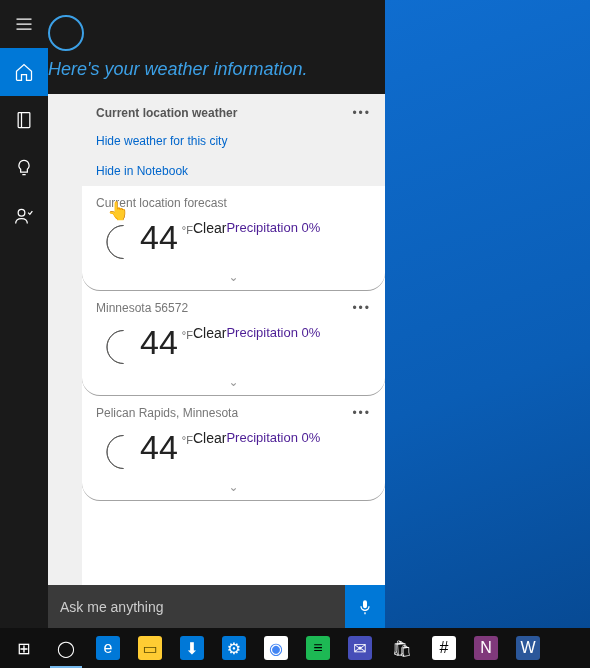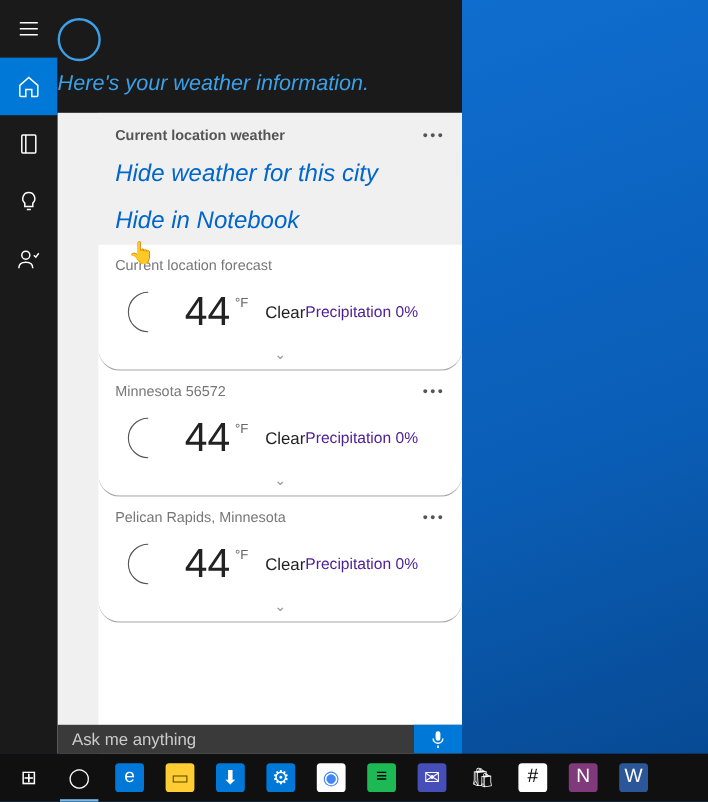--- a/index.html
+++ b/index.html
@@ -13,39 +13,39 @@
 
 .cortana-main { flex: 1; display: flex; flex-direction: column; background: #1a1a1a; }
 .cortana-header { height: 94px; display: flex; flex-direction: column; align-items: flex-start; justify-content: center; background: #1a1a1a; font-style: italic; }
 .cortana-ring { width: 36px; height: 36px; border: 2px solid #3ca0e6; border-radius: 50%; margin-bottom: 8px; }
 .cortana-title { color: #3ca0e6; font-size: 18px; font-weight: 300; }
 
 .content { flex: 1; background: #f0f0f0; overflow: hidden; display: flex; flex-direction: column; padding-left: 34px; }
 .section-header { padding: 12px 14px 6px; display: flex; justify-content: space-between; align-items: center; background: #f0f0f0; }
 .section-title { color: #555; font-size: 12px; font-weight: 600; }
 .dots { color: #555; letter-spacing: 2px; font-size: 12px; cursor: pointer; }
-.action-link { display: block; padding: 8px 14px; color: #0066cc; font-size: 20px; cursor: pointer; font-style: italic; }
+.action-link { display: block; padding: 8px 14px; color: #0066cc; font-size: 12px; cursor: pointer; }
 .cursor-pointer { position: absolute; left: 107px; top: 200px; font-size: 18px; pointer-events: none; z-index: 10; }
 
 .cards { background: #fff; flex: 1; overflow: hidden; }
 .card { border-bottom: 1px solid #a3a3a3; position: relative; padding-bottom: 4px; border-radius: 18px; }
 .card-head { padding: 10px 14px 4px; display: flex; justify-content: space-between; align-items: center; }
 .card-loc { color: #777; font-size: 12px; }
-.card-body { display: flex; align-items: center; padding: 6px 14px 4px; gap: 14px; }
+.card-body { display: flex; padding: 6px 14px 4px; }
 .moon { width: 44px; height: 44px; position: relative; }
 .moon svg { width: 100%; height: 100%; }
 .temp { display: flex; align-items: flex-start; gap: 4px; }
 .temp-val { font-size: 34px; font-weight: 300; color: #222; line-height: 1; }
 .temp-unit { font-size: 11px; color: #666; margin-top: 4px; }
 .cond { display: flex; flex-direction: row; }
 .cond-main { font-size: 14px; color: #222; }
 .cond-sub { font-size: 13px; color: #4c1d95; }
 .chevron { text-align: center; color: #999; font-size: 12px; padding: 2px; cursor: pointer; }
 
-.searchbar { position: absolute; left: 48px; bottom: 40px; width: 337px; height: 24px; display: flex; background: #3a3a3a; }
+.searchbar { position: absolute; left: 48px; bottom: 40px; width: 337px; height: 43px; display: flex; background: #3a3a3a; }
 .search-input { flex: 1; padding: 0 12px; color: #ccc; font-size: 14px; display: flex; align-items: center; }
 .mic { width: 40px; background: #0078d7; display: flex; align-items: center; justify-content: center; }
 .mic svg { width: 16px; height: 16px; fill: #fff; }
 
 .taskbar { position: absolute; left: 0; bottom: 0; width: 590px; height: 40px; background: #101010; display: flex; align-items: center; padding: 0 4px; gap: 2px; }
 .tb-item { width: 40px; height: 40px; display: flex; align-items: center; justify-content: center; cursor: pointer; position: relative; }
 .tb-item.active::after { content: ''; position: absolute; bottom: 0; left: 4px; right: 4px; height: 2px; background: #76b9ed; }
 .tb-icon { width: 24px; height: 24px; display: flex; align-items: center; justify-content: center; border-radius: 3px; font-size: 16px; }
 
 .desktop-right { position: absolute; right: 0; top: 0; width: 205px; height: 628px; background: linear-gradient(160deg, #0f6dcf 0%, #0a5db5 60%, #074a94 100%); }

